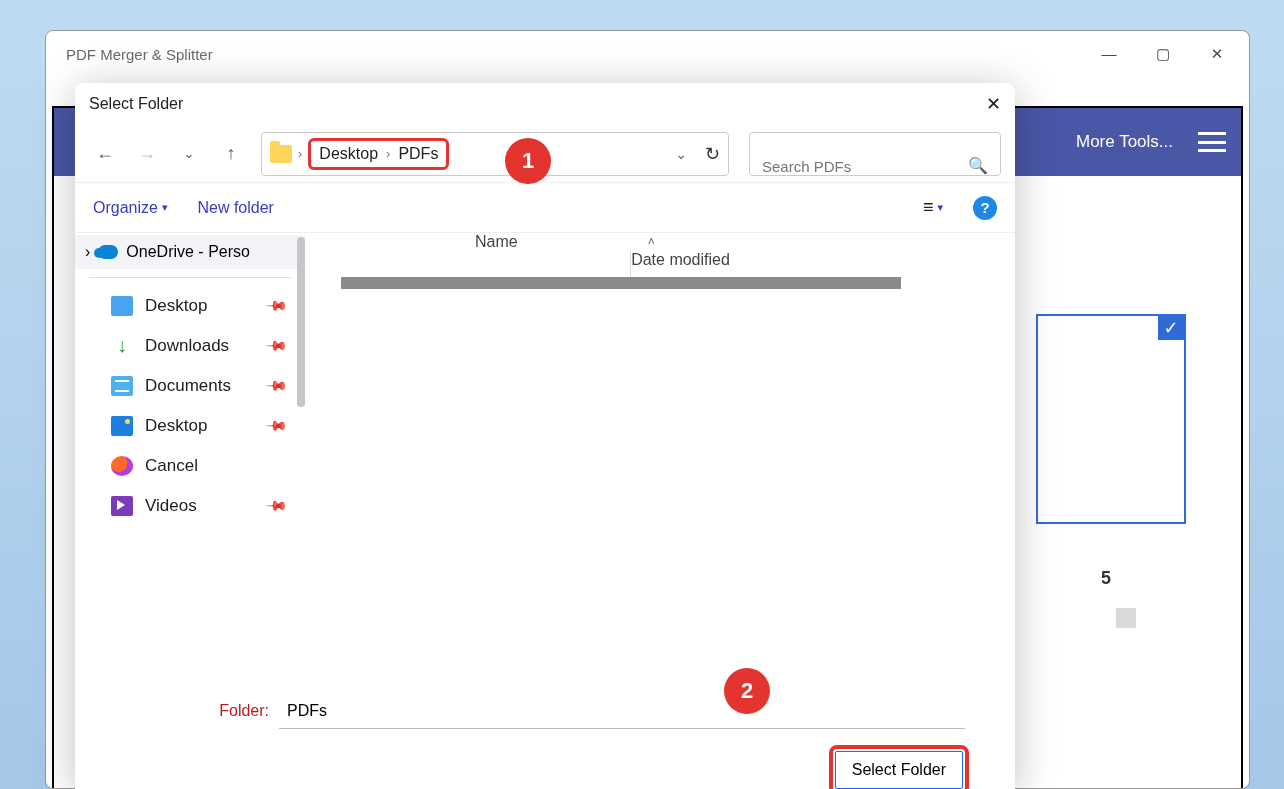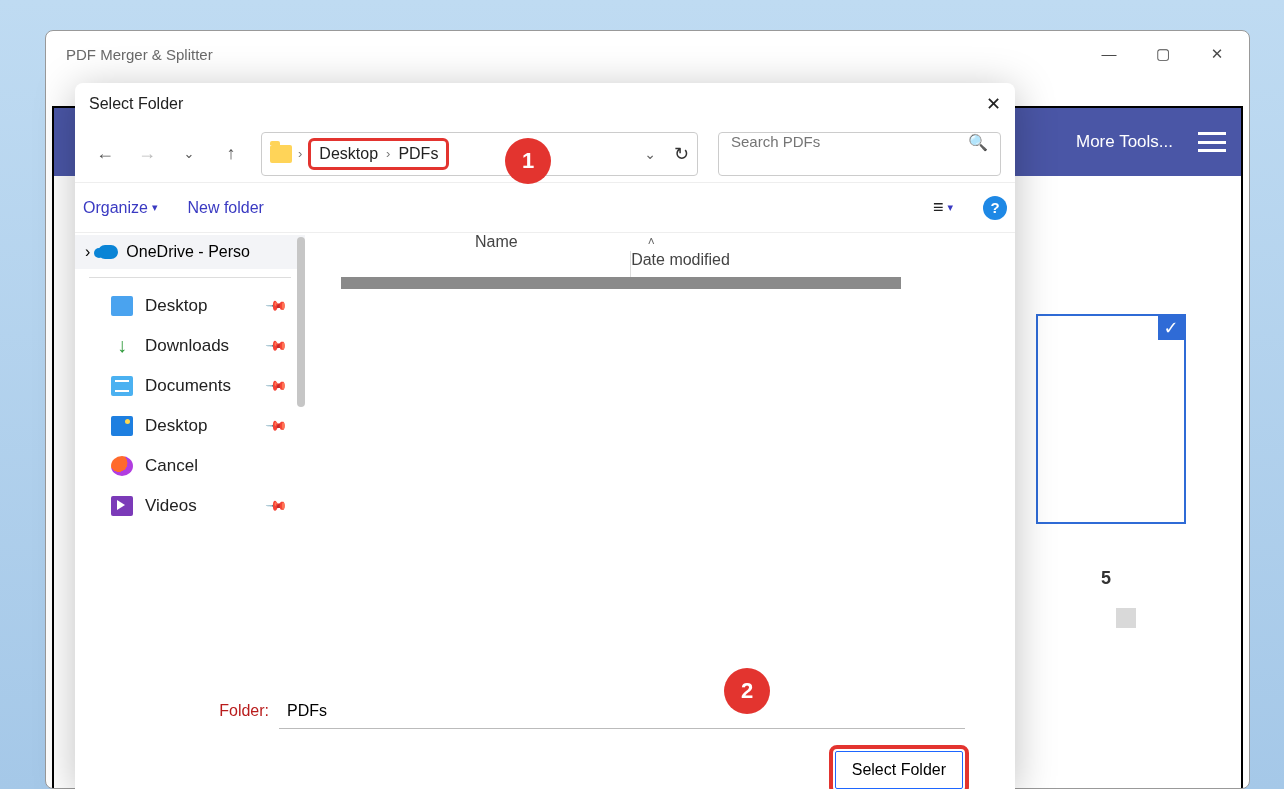--- a/index.html
+++ b/index.html
@@ -30,25 +30,25 @@
 
   .addr-box { flex: 1; height: 44px; border: 1px solid #ccc; border-radius: 4px; display: flex; align-items: center; padding: 0 8px; gap: 6px; background: #fff; margin-left: 4px; }
   .folder-icon { width: 22px; height: 18px; background: #ffd458; border-radius: 2px; position: relative; }
   .folder-icon::before { content: ""; position: absolute; top: -4px; left: 0; width: 10px; height: 4px; background: #ffd458; border-radius: 2px 2px 0 0; }
   .chev-sep { color: #777; font-size: 13px;}
   .crumb-hl { border: 3px solid #e3342f; border-radius: 6px; padding: 4px 8px; display: flex; align-items: center; gap: 8px; }
   .crumb { color: #222; font-size: 16px; }
   .addr-box .dd { margin-left: auto; color: #666; font-size: 14px; }
   .addr-box .refresh { color: #333; font-size: 18px; margin-left: 12px; }
 
-  .search-box { width: 283px; height: 44px; border: 1px solid #ccc; border-radius: 4px; display: flex; align-items: flex-start; padding: 0 12px; margin-left: 10px; }
+  .search-box { width: 252px; height: 44px; border: 1px solid #ccc; border-radius: 4px; display: flex; align-items: flex-end; padding: 0 12px; margin-left: 10px; }
   .search-box input { border: none; outline: none; flex: 1; font-size: 15px; color: #555; }
   .search-box .mag { color: #333; font-size: 16px; }
 
-  .dlg-tools { height: 50px; display: flex; align-items: center; padding: 0 8px; gap: 30px; border-bottom: 1px solid #eee; }
+  .dlg-tools { height: 50px; display: flex; align-items: center; padding: 0 18px; gap: 30px; border-bottom: 1px solid #eee; }
   .dlg-tools .link { color: #3a3ac2; font-size: 16px; display: flex; align-items: center; gap: 4px; }
   .dlg-tools .spacer { flex: 1; }
   .viewbtn { color: #222; font-size: 18px; display: flex; align-items: center; gap: 4px; }
   .helpbtn { width: 24px; height: 24px; border-radius: 50%; background: #1e88e5; color: #fff; font-size: 15px; display: flex; align-items: center; justify-content: center; font-weight: bold; }
 
   .dlg-main { flex: 1; display: flex; min-height: 0; }
   .sidebar { width: 230px; border-right: none; position: relative; padding-top: 2px;}
   .side-scroll { position:absolute; right:0; top:4px; width:8px; height:170px; background:#c6c6c6; border-radius:4px;}
   .sb-group { display:flex; align-items:center; gap:8px; padding:8px 10px; font-size:16px; background:#f3f4f7; }
   .sb-group .chv { transform: rotate(0); }

